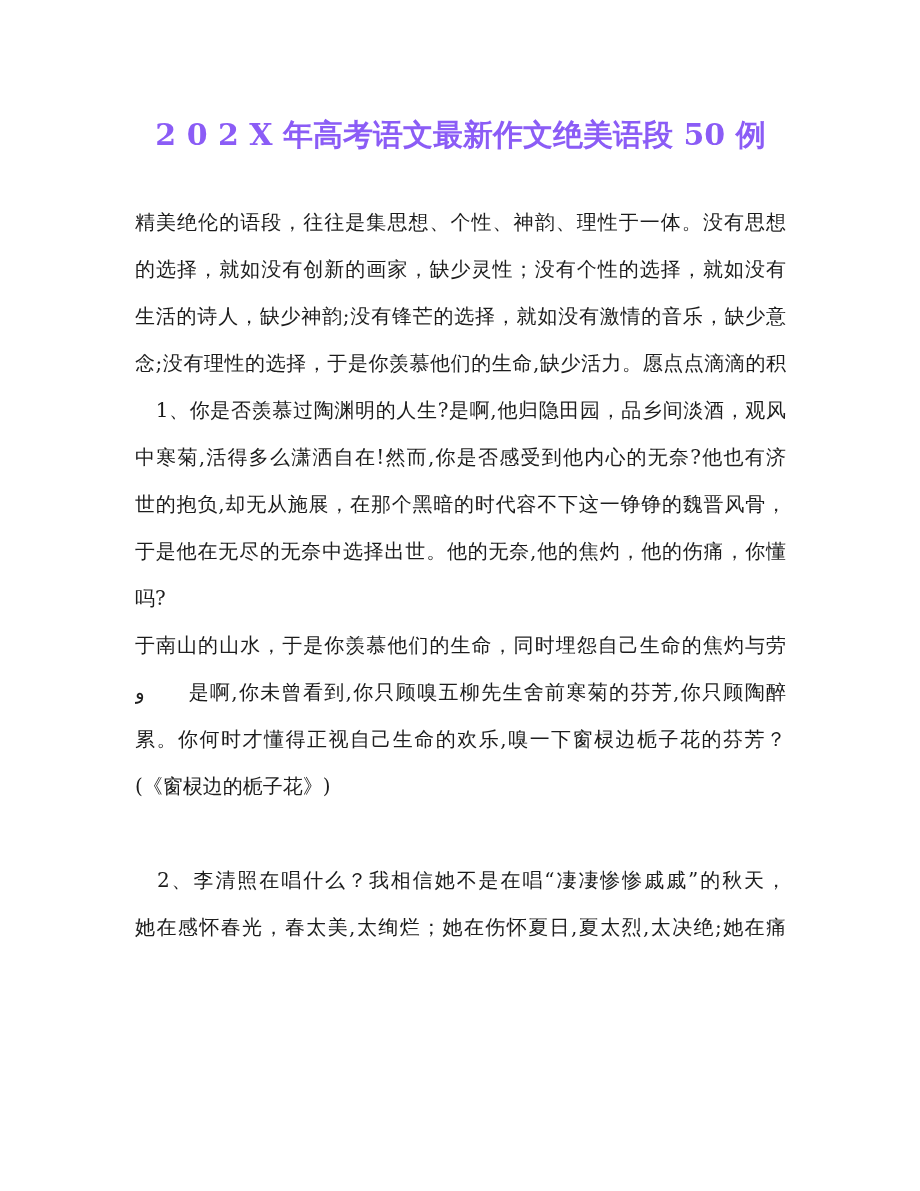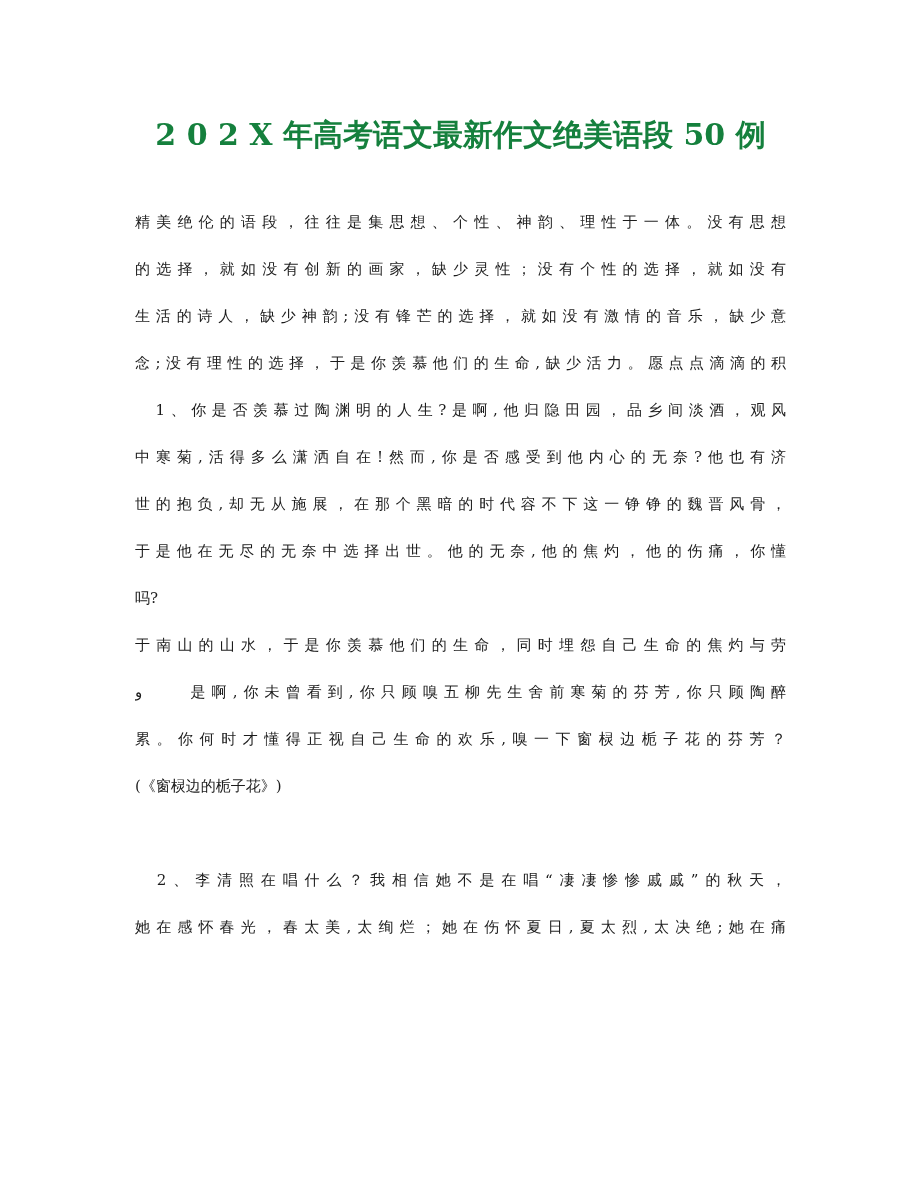--- a/index.html
+++ b/index.html
@@ -12,29 +12,29 @@
     position: relative;
     width: 920px; height: 1191px;
     background: #ffffff;
     overflow: hidden;
   }
   .doc-title {
     margin: 115px 134px 44px 135px;
     font-size: 30px;
     line-height: 40px;
     font-weight: bold;
-    color: #15803d;            
+    color: #8b5cf6;            
     text-align: center;
     white-space: nowrap;
   }
   .doc-body {
     margin: 0 56px 0 135px;
     width: 651px;
     color: #1c1c1c;
-    font-size: 15px;
+    font-size: 20px;
   }
   .para { margin: 0; padding: 0; }
   .ln {
     height: 47px;
     line-height: 47px;
     overflow: hidden;
     text-align: justify;
     text-align-last: justify;
     text-justify: inter-character;
   }

